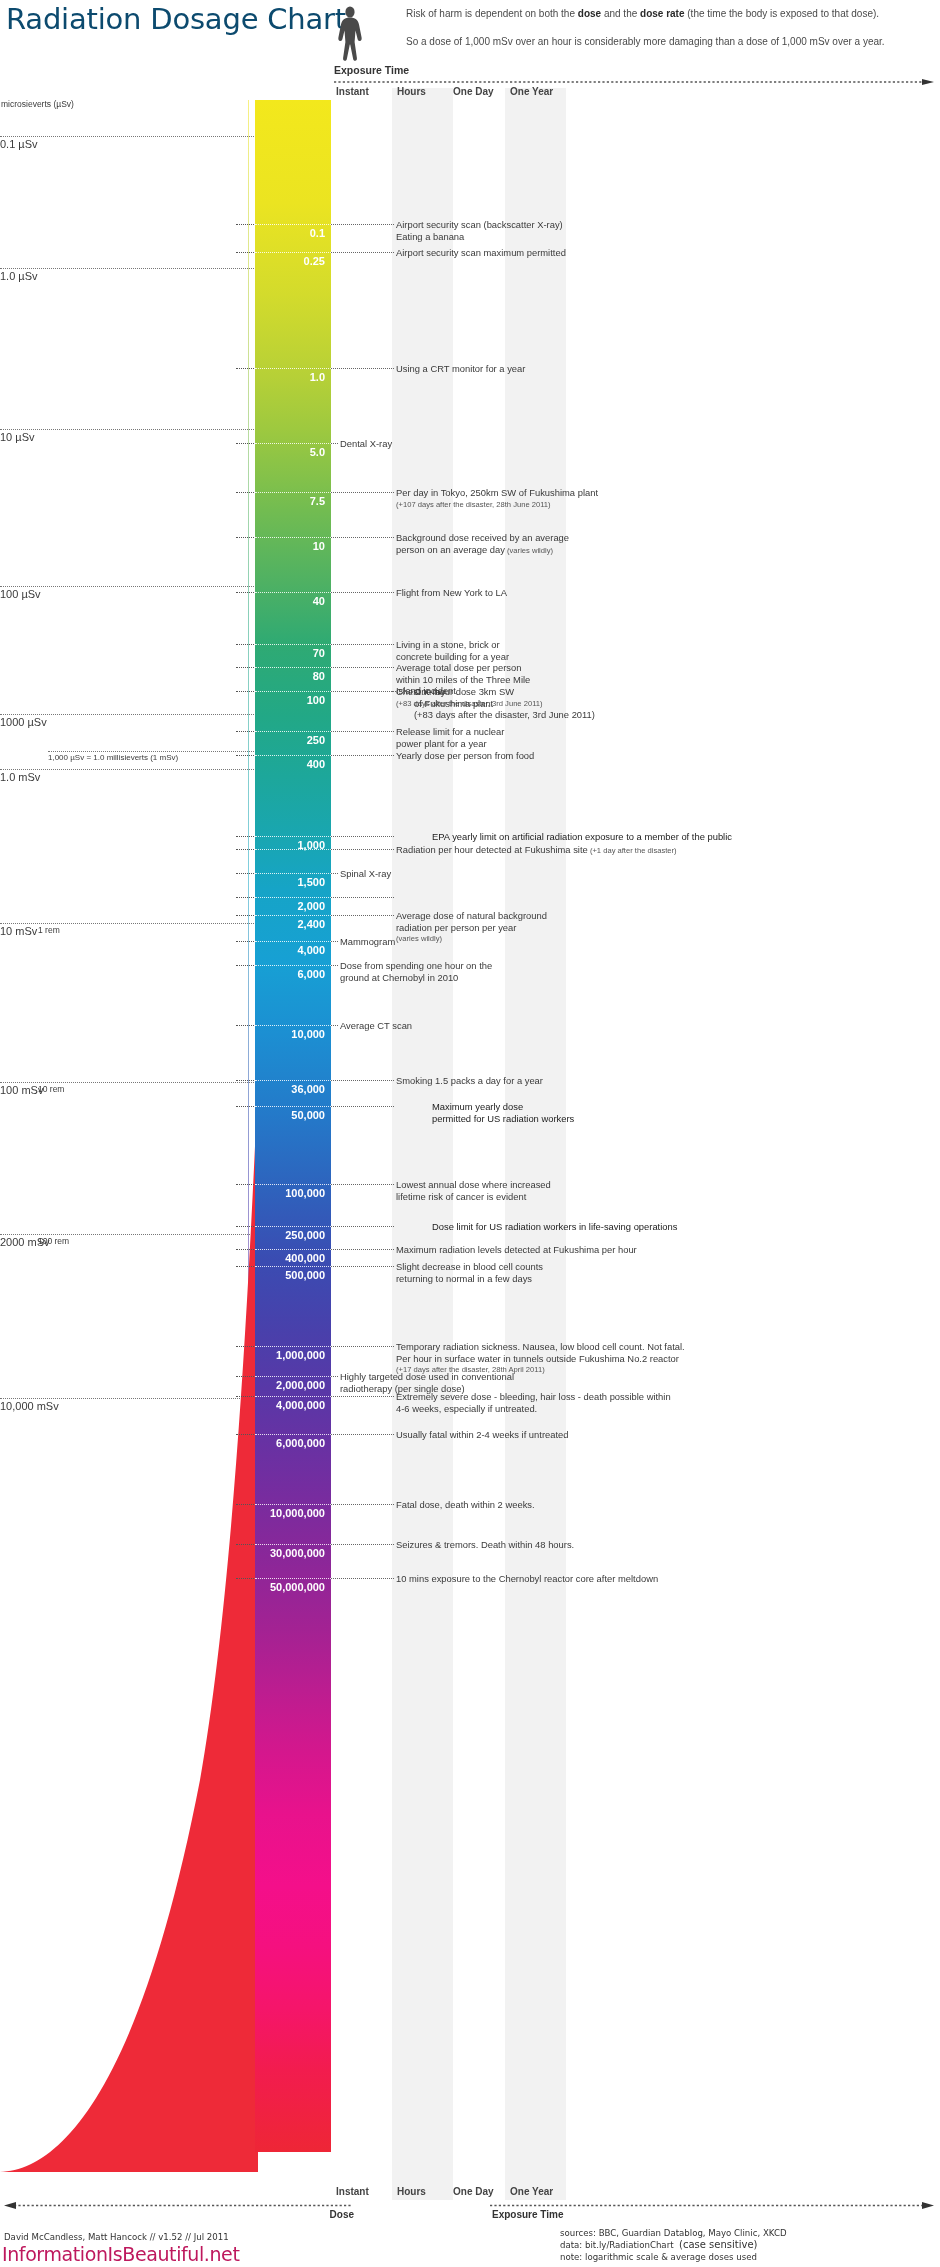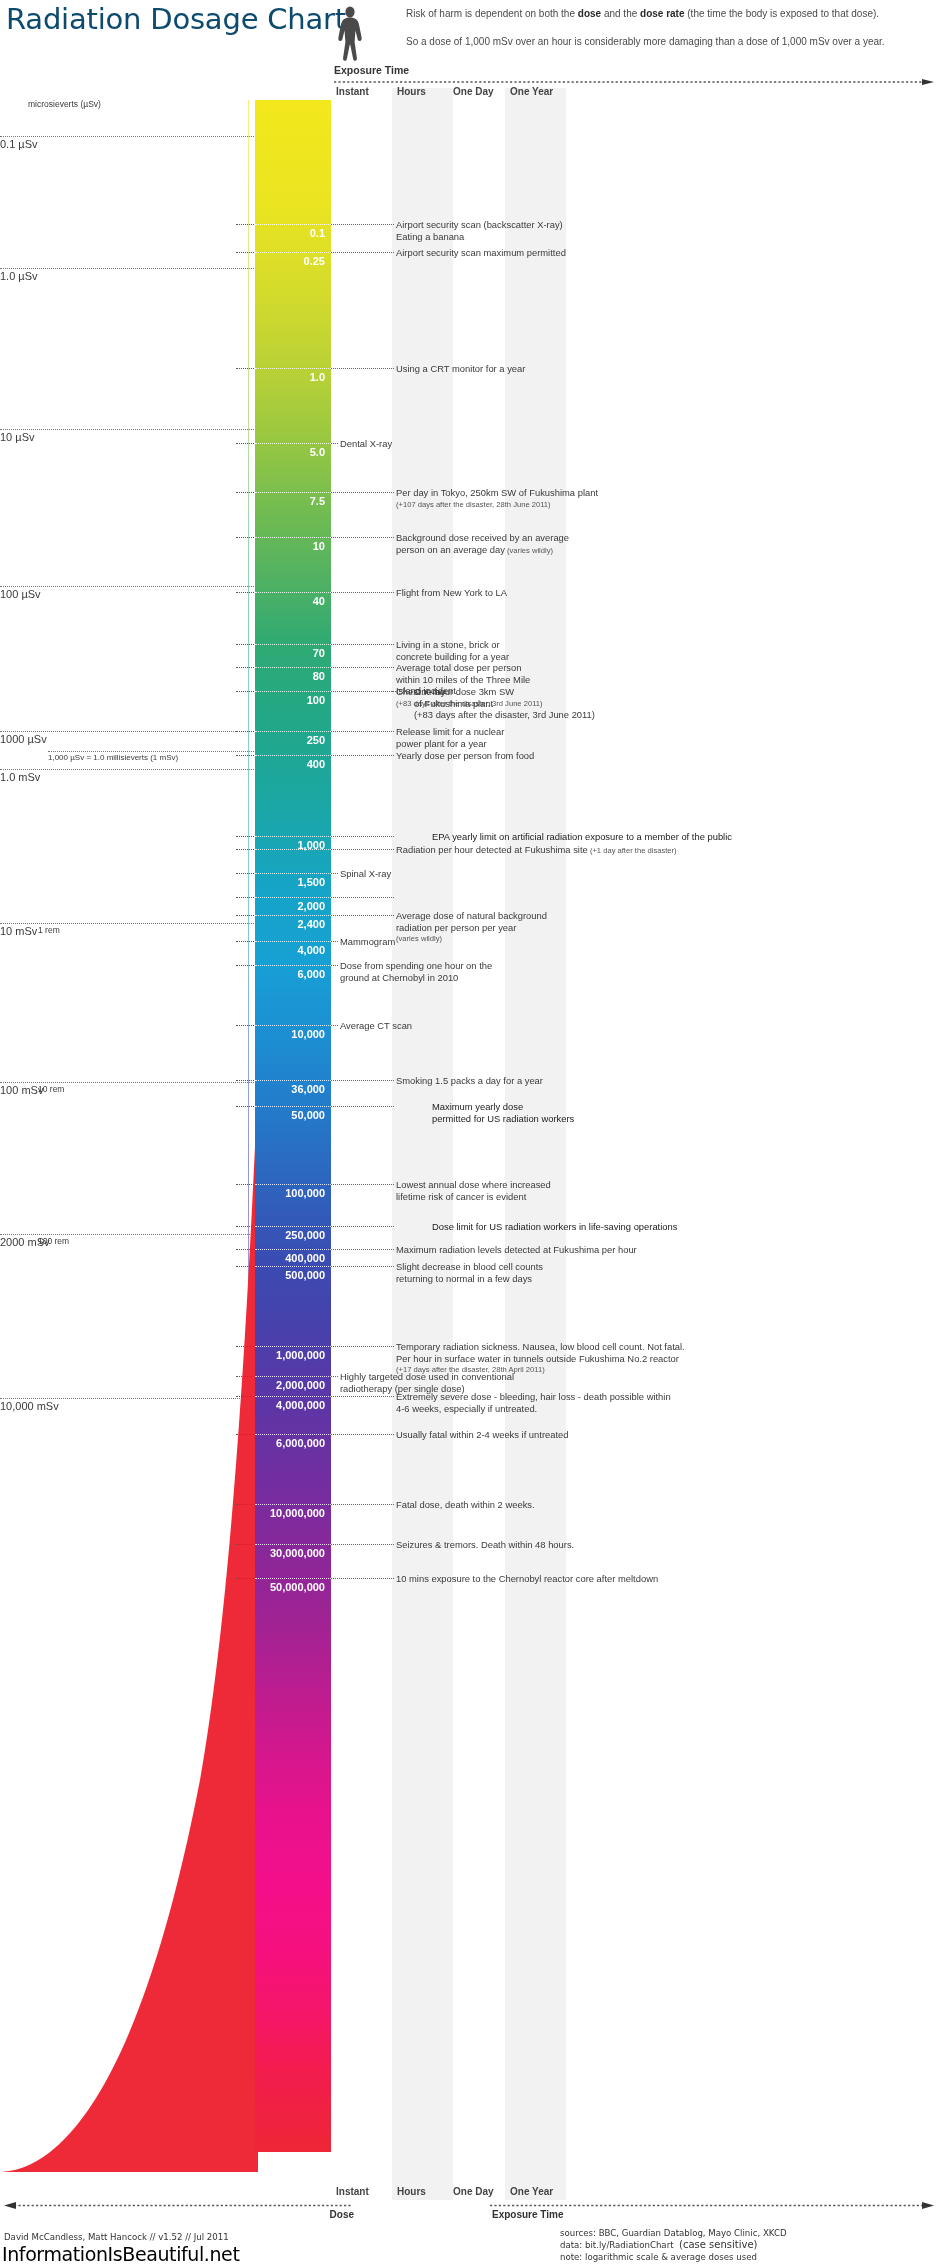--- a/index.html
+++ b/index.html
@@ -215,21 +215,21 @@
     position: absolute;
     left: 4px; top: 2232px;
     font-size: 8.6px;
     color: #333;
     font-family: "DejaVu Sans", sans-serif;
   }
   #brand {
     position: absolute;
     left: 2px; top: 2243px;
     font-size: 19px;
-    color: #000000;
+    color: #be185d;
     font-family: "DejaVu Sans", sans-serif;
     letter-spacing: -0.4px;
   }
   #sources {
     position: absolute;
     left: 560px; top: 2228px;
     font-size: 8.6px;
     line-height: 11.4px;
     color: #333;
     font-family: "DejaVu Sans", sans-serif;
@@ -261,38 +261,38 @@
   <polygon points="588,0 600,3 588,6" fill="#333"></polygon>
 </svg>
 <div class="col-headers" id="col-headers-top" style="top:86px;">
     <div class="col-header" style="left: 336px;">Instant</div>
     <div class="col-header" style="left: 397px;">Hours</div>
     <div class="col-header" style="left: 453px;">One Day</div>
     <div class="col-header" style="left: 510px;">One Year</div>
   </div>
 
 <div id="left-axis">
-    <div class="axis-title" style="position: absolute; left: 8px; top: 99px; padding-left: 20px;">microsieverts (µSv)</div>
+    <div class="axis-title" style="position: absolute; left: 1px; top: 99px;">microsieverts (µSv)</div>
     <div class="axis-row" style="top: 130px;">
       <div class="axis-rule"></div>
       <div class="axis-label">0.1 µSv</div>
     </div>
     <div class="axis-row" style="top: 262px;">
       <div class="axis-rule"></div>
       <div class="axis-label">1.0 µSv</div>
     </div>
     <div class="axis-row" style="top: 423px;">
       <div class="axis-rule"></div>
       <div class="axis-label">10 µSv</div>
     </div>
     <div class="axis-row" style="top: 580px;">
       <div class="axis-rule"></div>
       <div class="axis-label">100 µSv</div>
     </div>
-    <div class="axis-row" style="top: 725px;">
+    <div class="axis-row" style="top: 708px;">
       <div class="axis-rule"></div>
       <div class="axis-label">1000 µSv</div>
     </div>
     <div class="axis-row" style="top: 745px;">
       <div class="axis-rule narrow"></div>
       <div class="axis-label sub">1,000 µSv = 1.0 millisieverts (1 mSv)</div>
     </div>
     <div class="axis-row" style="top: 763px;">
       <div class="axis-rule"></div>
       <div class="axis-label">1.0 mSv</div>

